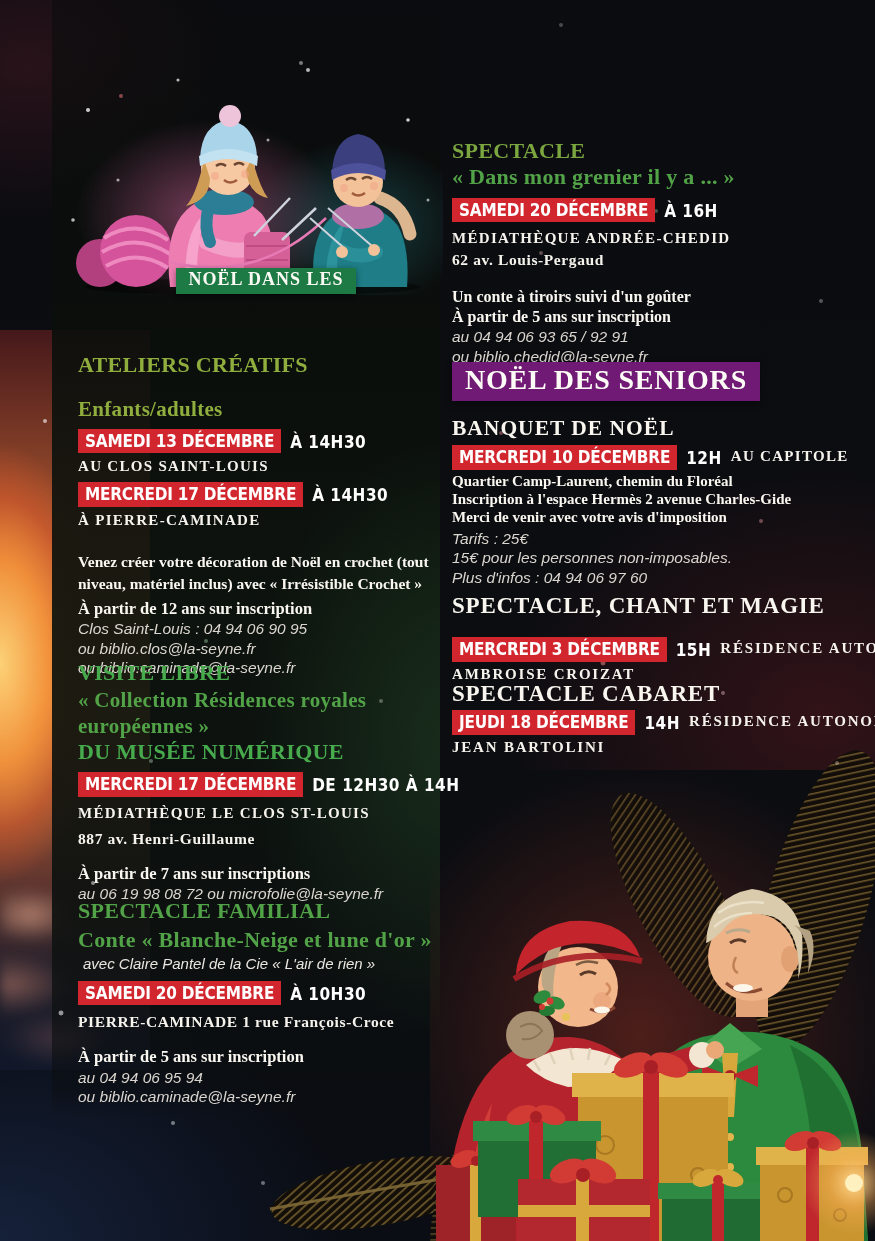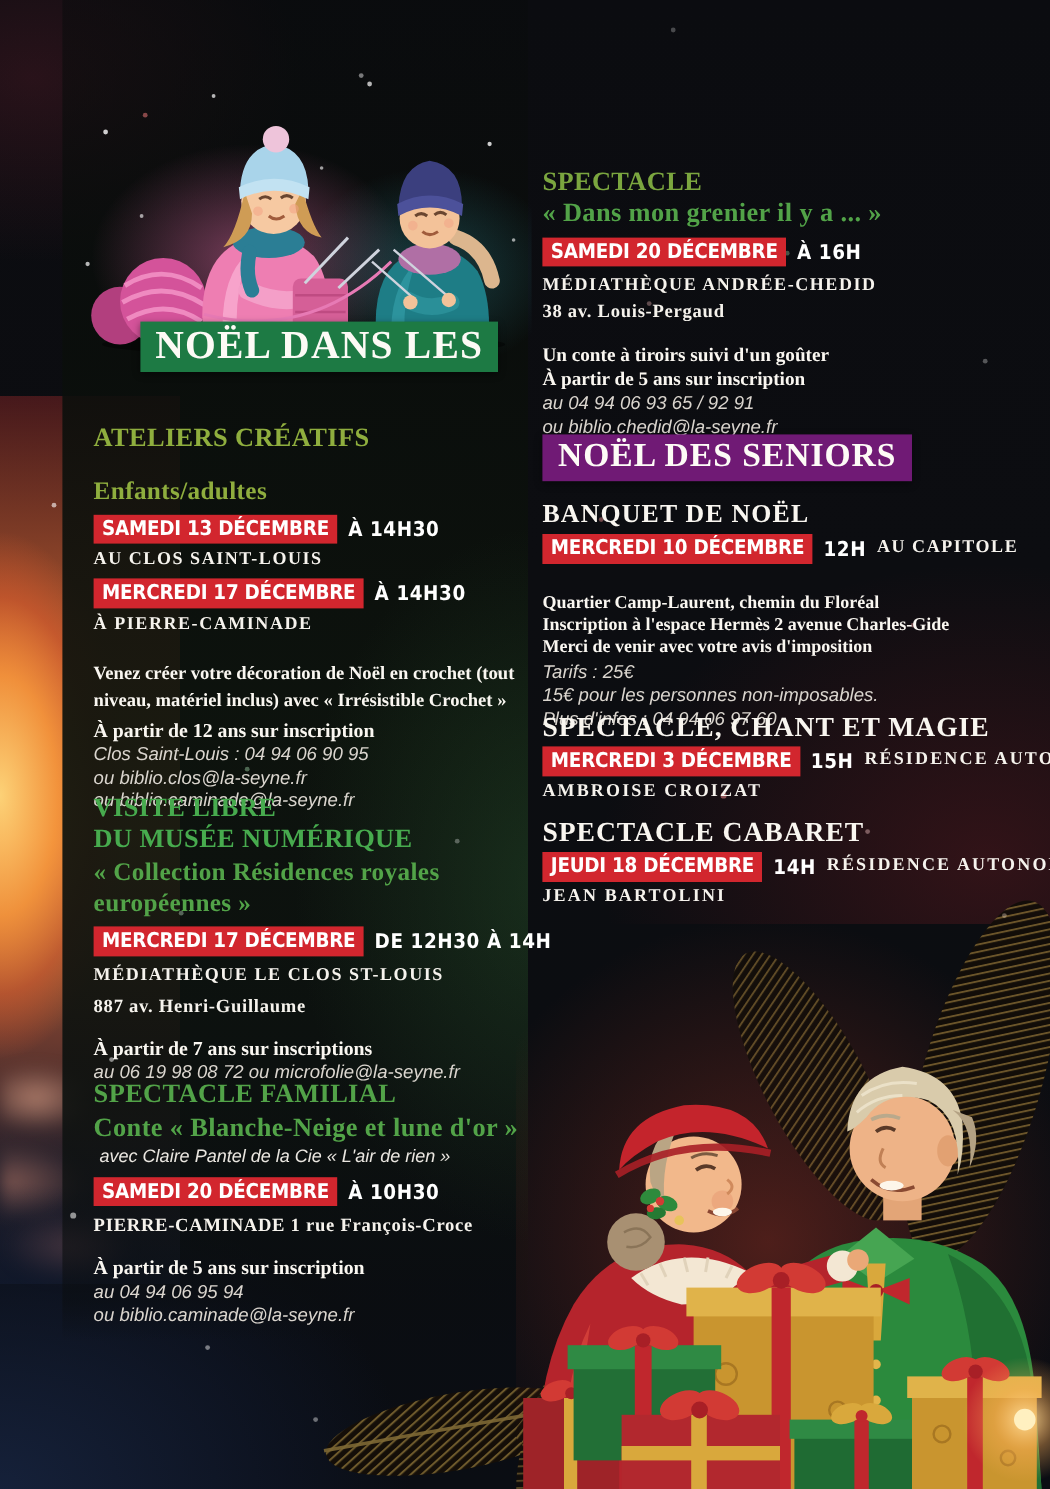--- a/index.html
+++ b/index.html
@@ -38,21 +38,21 @@
       262px 1182px 0 1px rgba(255,255,255,.4), 540px 252px 0 1px rgba(255,195,195,.35),
       602px 662px 0 1.5px rgba(255,145,145,.5), 722px 692px 0 1px rgba(255,205,205,.4),
       836px 762px 0 1px rgba(255,232,205,.35), 560px 24px 0 1px rgba(255,255,255,.25),
       150px 760px 0 1px rgba(220,255,225,.35), 415px 560px 0 1px rgba(255,255,255,.3);}
   
   .ill-children{left:58px;top:50px;width:385px;height:245px;z-index:3;}
   .ill-branch{left:250px;top:1105px;width:380px;height:136px;z-index:3;}
   .ill-couple{left:430px;top:735px;width:445px;height:506px;z-index:4;}
   
   .title-wrap{left:80px;top:268px;width:372px;text-align:center;z-index:7;}
-  .title-line{display:inline-block;background:#1d7a44;color:#fcfaf5;font-weight:700;font-size:33px;
+  .title-line{display:inline-block;background:#1d7a44;color:#fcfaf5;font-weight:700;font-size:18px;
      line-height:1.1;padding:2px 12px 4px;letter-spacing:1px;box-shadow:0 2px 6px rgba(0,0,0,.45);}
   
   .blk{position:absolute;z-index:6;}
   .blk.left{left:78px;width:356px;}
   .blk.right{left:452px;width:378px;}
   .h{font-weight:700;line-height:1.18;letter-spacing:.3px;}
   .h.olive{color:#8fae3e;font-size:22px;}
   .h.bright{color:#47ab4e;font-size:22px;}
   .h.leaf{color:#52a348;font-size:21px;line-height:1.22;}
   .h.white{color:#f9f6f0;}
@@ -332,22 +332,22 @@
     <div class="scaps" style="margin-top:5px">À PIERRE-CAMINADE</div>
     <div class="desc" style="margin-top:22px">Venez créer votre décoration de Noël en crochet (tout niveau, matériel inclus) avec « Irrésistible Crochet »</div>
     <div class="age" style="margin-top:4px">À partir de 12 ans sur inscription</div>
     <div class="it">Clos Saint-Louis : 04 94 06 90 95</div>
     <div class="it">ou biblio.clos@la-seyne.fr</div>
     <div class="it">ou biblio.caminade@la-seyne.fr</div>
   </div>
 
   <div class="blk left" style="top:660px">
     <div class="h bright">VISITE LIBRE</div>
+    <div class="h leaf" style="margin-top:2px">« Collection Résidences royales européennes »</div>
     <div class="h bright">DU MUSÉE NUMÉRIQUE</div>
-    <div class="h leaf" style="margin-top:2px">« Collection Résidences royales européennes »</div>
     <div class="date-row">
       <span class="badge">MERCREDI 17 DÉCEMBRE</span>
       <span class="time">DE 12H30 À 14H</span>
     </div>
     <div class="scaps" style="margin-top:8px">MÉDIATHÈQUE LE CLOS ST-LOUIS</div>
     <div class="scaps" style="margin-top:8px;letter-spacing:.6px;font-size:15.5px">887 av. Henri-Guillaume</div>
     <div class="age" style="margin-top:16px">À partir de 7 ans sur inscriptions</div>
     <div class="it">au 06 19 98 08 72 ou microfolie@la-seyne.fr</div>
   </div>
 
@@ -368,49 +368,49 @@
   </div>
 
   <div class="blk right" style="top:138px;width:345px">
     <div class="h olive" style="color:#7ba63f">SPECTACLE</div>
     <div class="h leaf" style="font-size:22px">« Dans mon grenier il y a ... »</div>
     <div class="date-row">
       <span class="badge">SAMEDI 20 DÉCEMBRE</span>
       <span class="time">À 16H</span>
     </div>
     <div class="scaps" style="margin-top:8px">MÉDIATHÈQUE ANDRÉE-CHEDID</div>
-    <div class="scaps" style="margin-top:4px;letter-spacing:.6px;font-size:15.5px">38 av. Louis-Pergaud</div>
+    <div class="scaps" style="margin-top:4px;letter-spacing:.6px;font-size:15.5px">62 av. Louis-Pergaud</div>
     <div class="age" style="margin-top:18px;font-size:16px">Un conte à tiroirs suivi d'un goûter</div>
     <div class="age" style="font-size:16px">À partir de 5 ans sur inscription</div>
     <div class="it">au 04 94 06 93 65 / 92 91</div>
     <div class="it">ou biblio.chedid@la-seyne.fr</div>
   </div>
 
   <div class="blk right" style="top:362px">
     <span class="seniors-banner">NOËL DES SENIORS</span>
   </div>
 
   <div class="blk right" style="top:416px">
     <div class="h white" style="font-size:21.5px;letter-spacing:1px">BANQUET DE NOËL</div>
     <div class="date-row" style="margin-top:4px">
       <span class="badge">MERCREDI 10 DÉCEMBRE</span>
       <span class="time">12H</span>
       <span class="scaps inline">AU CAPITOLE</span>
     </div>
-    <div class="desc" style="margin-top:24px;font-size:15px;line-height:1.22">Quartier Camp-Laurent, chemin du Floréal</div>
+    <div class="desc" style="margin-top:2px;font-size:15px;line-height:1.22">Quartier Camp-Laurent, chemin du Floréal</div>
     <div class="desc" style="font-size:15px;line-height:1.22">Inscription à l'espace Hermès 2 avenue Charles-Gide</div>
     <div class="desc" style="font-size:15px;line-height:1.22">Merci de venir avec votre avis d'imposition</div>
     <div class="it" style="margin-top:2px">Tarifs : 25€</div>
     <div class="it">15€ pour les personnes non-imposables.</div>
     <div class="it">Plus d'infos : 04 94 06 97 60</div>
   </div>
 
   <div class="blk right" style="top:592px">
     <div class="h white" style="font-size:23px;letter-spacing:.8px">SPECTACLE, CHANT ET MAGIE</div>
-    <div class="date-row" style="margin-top:3px">
+    <div class="date-row" style="margin-top:18px">
       <span class="badge">MERCREDI 3 DÉCEMBRE</span>
       <span class="time">15H</span>
       <span class="scaps inline" style="letter-spacing:1.8px">RÉSIDENCE AUTONOMIE</span>
     </div>
     <div class="scaps" style="margin-top:4px;letter-spacing:1.8px">AMBROISE CROIZAT</div>
   </div>
 
   <div class="blk right" style="top:680px">
     <div class="h white" style="font-size:23px;letter-spacing:.8px">SPECTACLE CABARET</div>
     <div class="date-row" style="margin-top:3px">

